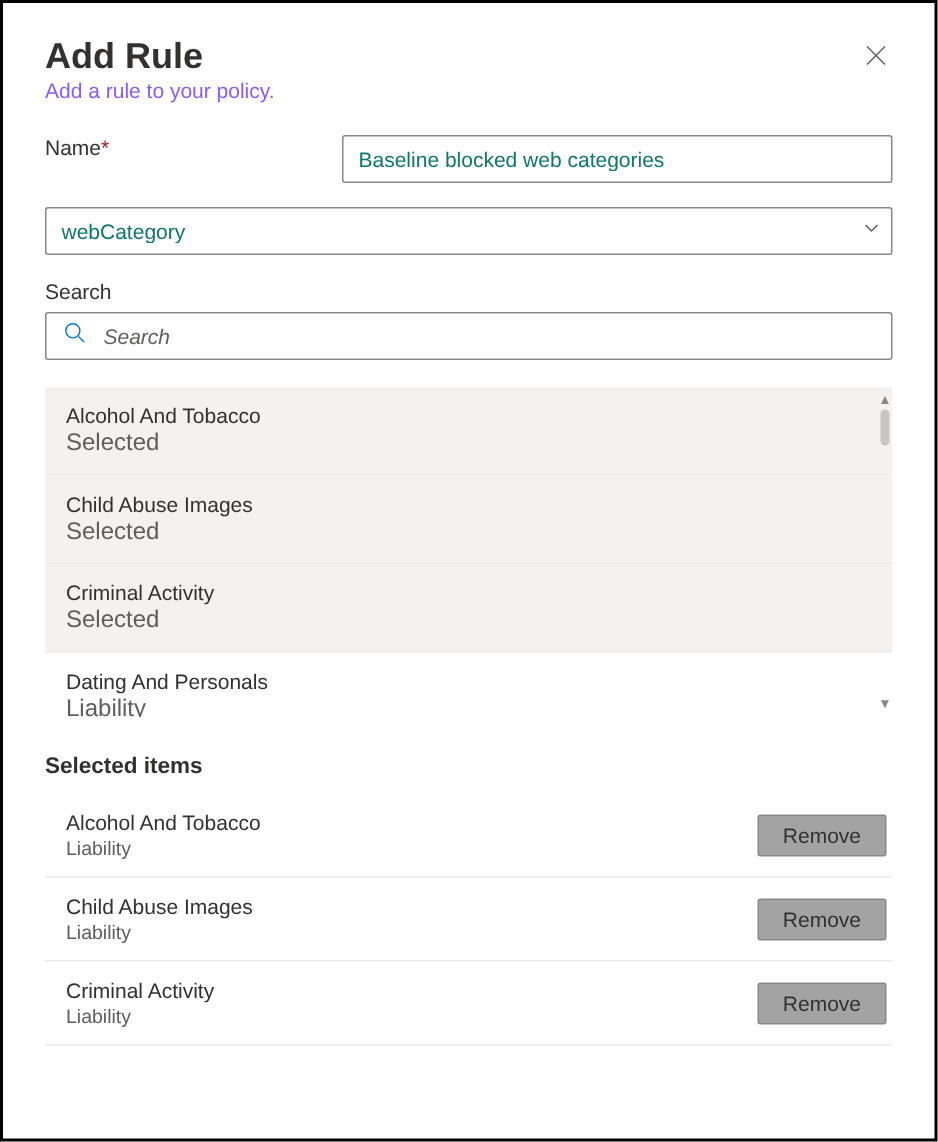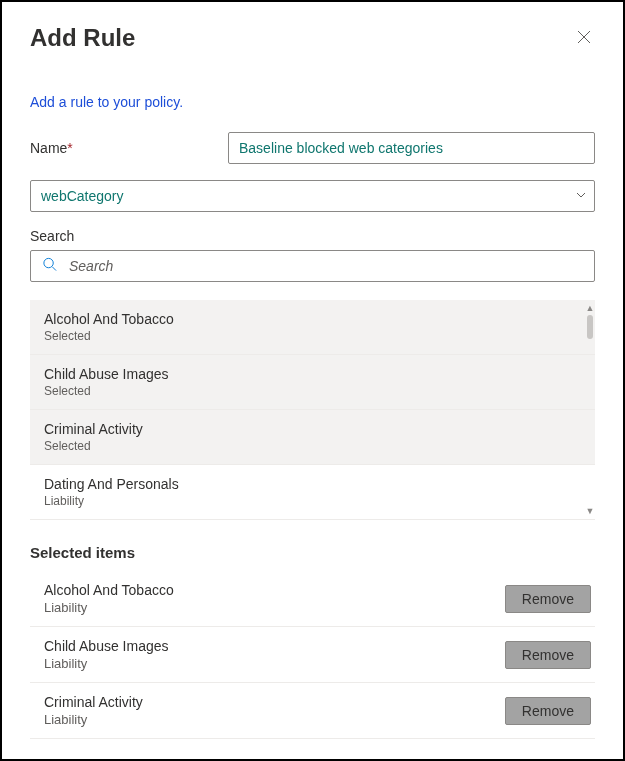--- a/index.html
+++ b/index.html
@@ -14,47 +14,46 @@
       height: 761px;
       border: 2px solid #000;
       padding: 22px 28px;
       overflow: hidden;
       color: #323130;
     }
     .header {
       display: flex;
       justify-content: space-between;
       align-items: center;
-      margin-bottom: 42px;
       text-align: center;
     }
     .title {
       font-size: 24px;
       font-weight: 600;
       color: #323130;
     }
     .close-btn {
       background: none;
       border: none;
       cursor: pointer;
       padding: 4px;
       color: #605e5c;
     }
     .close-btn svg {
       width: 14px;
       height: 14px;
     }
     .intro {
       font-size: 14px;
-      color: #1d4ed8;
+      color: #8b5cf6;
       margin-bottom: 22px;
     }
     .form-row {
       display: flex;
-      align-items: center;
+      align-items: flex-start;
       margin-bottom: 16px;
     }
     .form-label {
       width: 198px;
       font-size: 14px;
       color: #323130;
       flex-shrink: 0;
     }
     .required {
       color: #a4262c;
@@ -137,21 +136,21 @@
     }
     .result-item.selected {
       background: #f3f2f1;
     }
     .result-name {
       font-size: 14px;
       color: #323130;
       margin-bottom: 2px;
     }
     .result-sub {
-      font-size: 12px;
+      font-size: 16px;
       color: #605e5c;
     }
     .scroll-track {
       position: absolute;
       right: 0;
       top: 4px;
       bottom: 4px;
       width: 10px;
     }
     .scroll-arrow {

